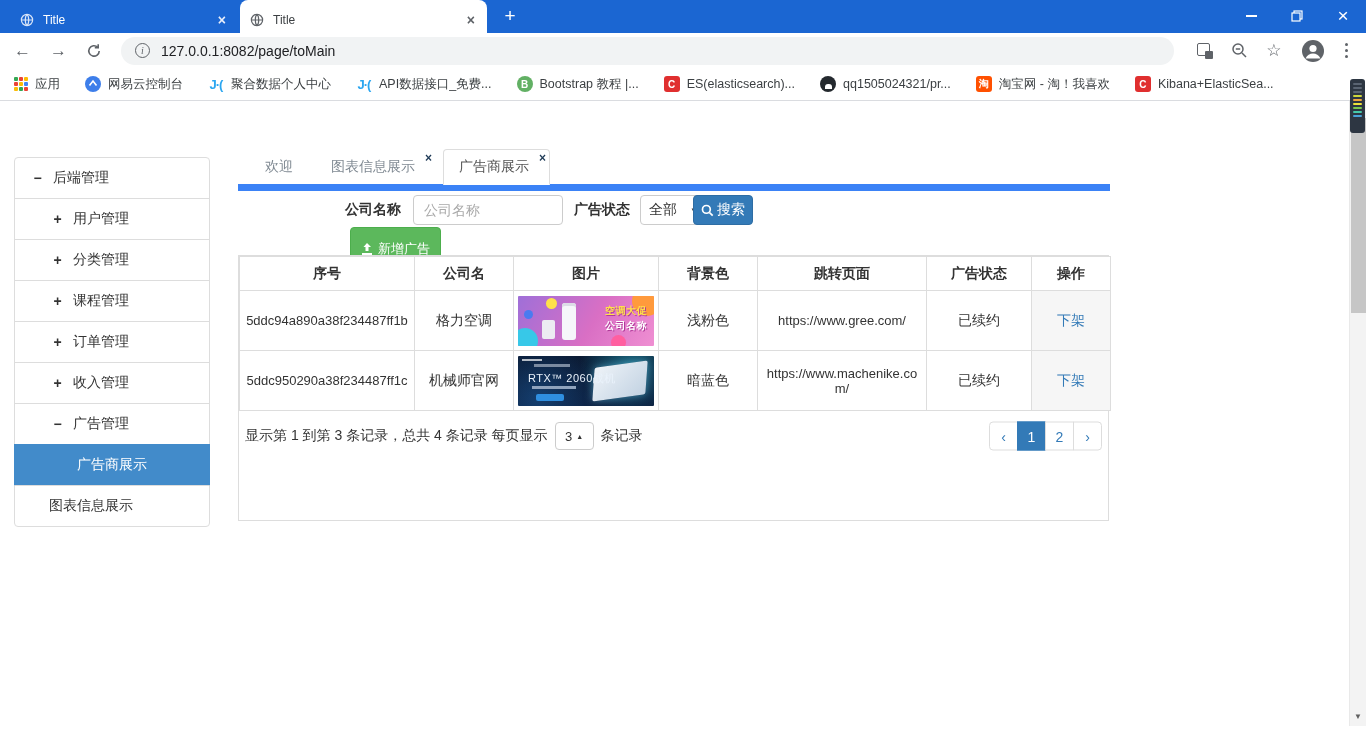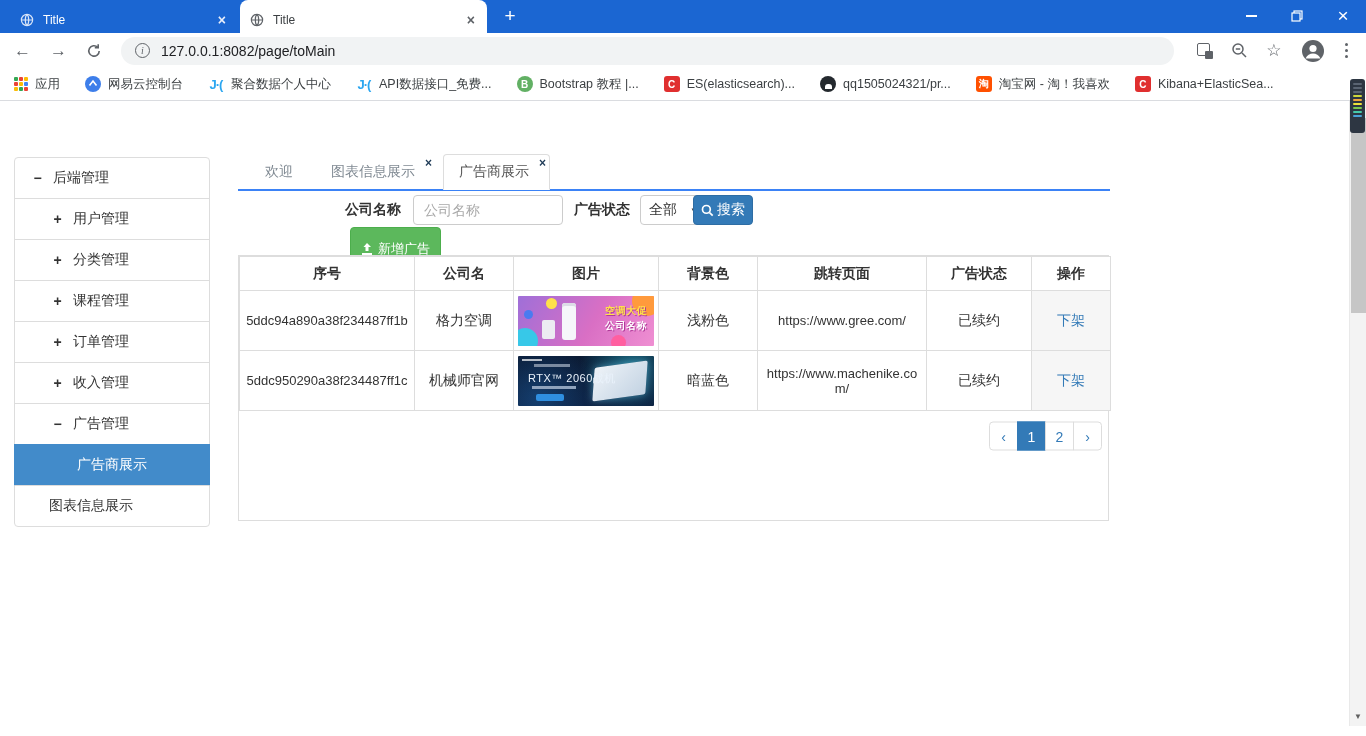--- a/index.html
+++ b/index.html
@@ -64,21 +64,21 @@
   .side-item { height:42px; border:1px solid #ddd; margin-top:-1px; background:#fff; display:flex; align-items:center; padding-left:16px; gap:9px; cursor:pointer; }
   .side-item:first-child { margin-top:0; border-radius:4px 4px 0 0; }
   .side-item:last-child { border-radius:0 0 4px 4px; }
   .side-item.lv1 { padding-left:36px; }
   .side-item.lv2 { padding-left:34px; }
   .side-item.active { background:#428bca; border-color:#428bca; color:#fff; justify-content:center; padding-left:0; }
   .tog { font-weight:bold; width:13px; text-align:center; }
 
   
   .content { position:absolute; left:238px; top:157px; width:872px; height:380px; }
-  .page-tabs { position:relative; height:34px; border-bottom:2px solid #3b82f6; display:flex; align-items:flex-end; padding-left:12px; }
+  .page-tabs { position:relative; height:34px; border-bottom:7px solid #3b82f6; display:flex; align-items:flex-end; padding-left:12px; }
   .ptab { position:relative; padding:8px 15px 8px 15px; font-size:14px; color:#808a93; margin-right:8px; cursor:pointer; }
   .ptab.closable { padding-right:20px; }
   .ptab.active { background:#fff; border:1px solid #ddd; border-bottom:1px solid #fff; border-radius:4px 4px 0 0; margin-bottom:-1px; color:#555; }
   .ptab-x { position:absolute; top:1px; right:3px; font-size:12px; font-weight:900; color:#1f3b57; cursor:pointer; }
 
   .search-row { position:absolute; top:36px; left:0; width:100%; height:34px; font-size:14px; }
   .f-label { position:absolute; top:8px; font-weight:bold; color:#333; }
   .l1 { left:107px; } .l2 { left:336px; }
   .f-input { position:absolute; left:175px; top:2px; width:150px; height:30px; border:1px solid #ccc; border-radius:4px; padding:0 10px; font-size:14px; color:#555; font-family:inherit; }
   .f-input::placeholder { color:#a9a9a9; }
@@ -427,20 +427,28 @@
             </td>
             <td>暗蓝色</td>
             <td class="url-cell">https://www.machenike.com/</td>
             <td>已续约</td>
             <td><a class="link">下架</a></td>
           </tr>
         </tbody>
       </table>
 
       <div class="pg-row">
+        <div class="pg-summary">
+          <span>显示第 1 到第 3 条记录，总共 4 条记录 每页显示</span>
+          <button class="page-size">
+            <span>3</span>
+            <span class="caret-up">▲</span>
+          </button>
+          <span>条记录</span>
+        </div>
         <div class="pg-btns">
           <button class="pg-btn">‹</button>
           <button class="pg-btn cur">1</button>
           <button class="pg-btn">2</button>
           <button class="pg-btn">›</button>
         </div>
       </div>
     </div>
   </div>
 

